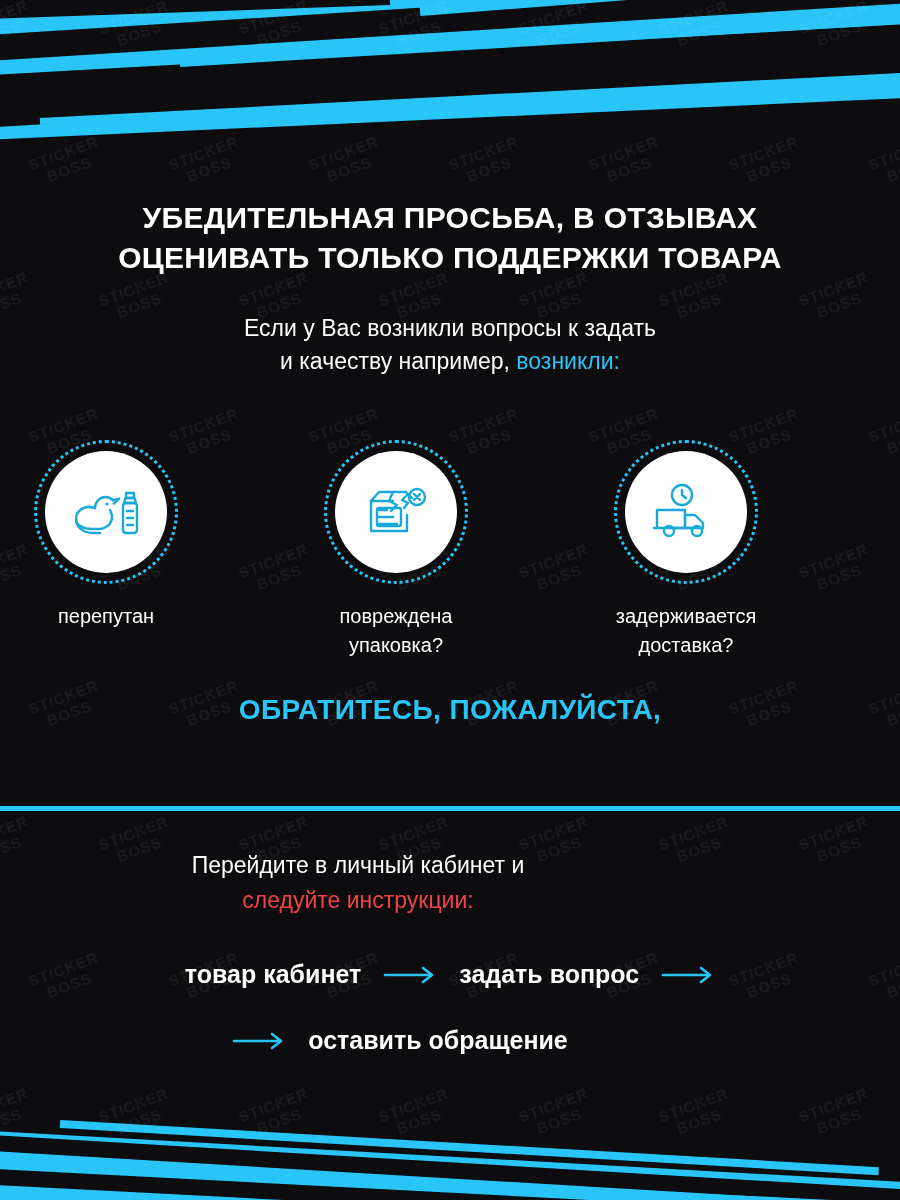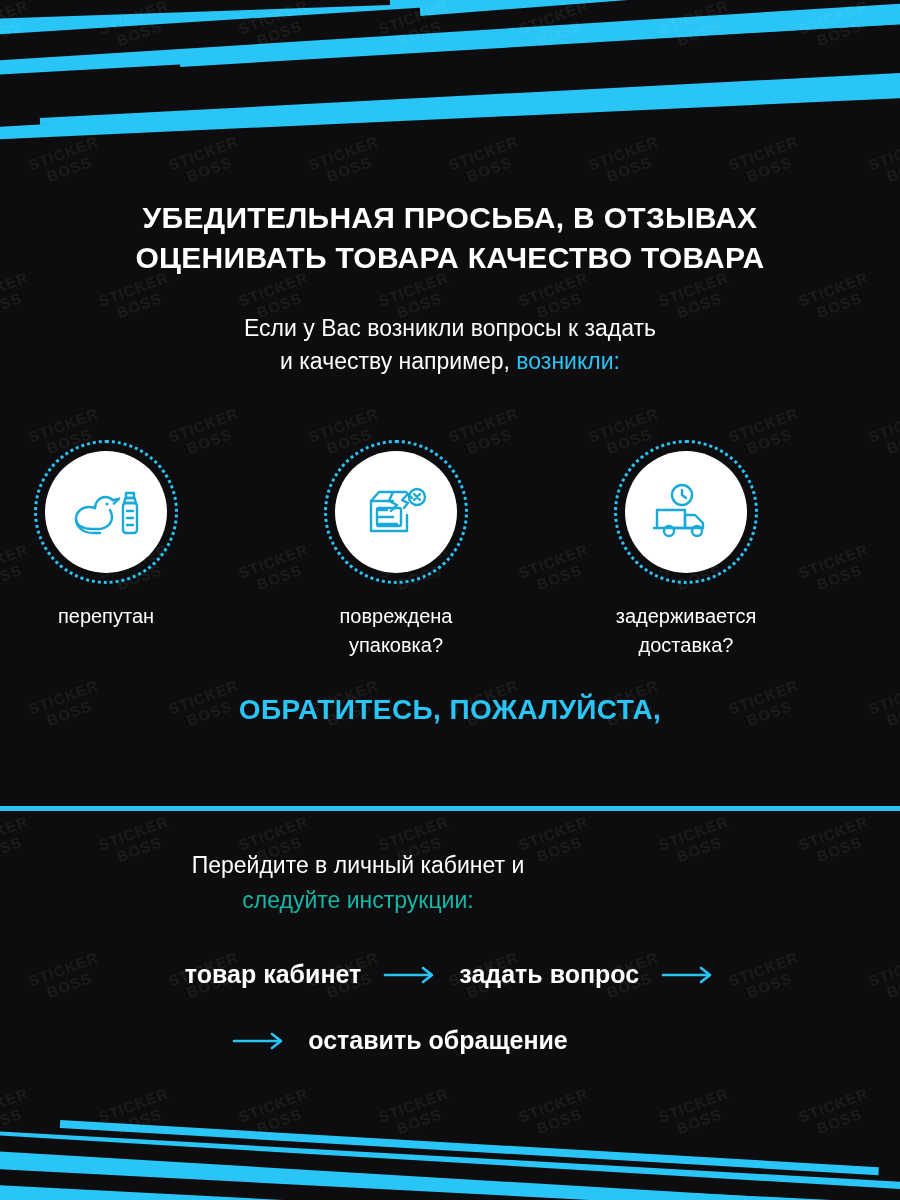--- a/index.html
+++ b/index.html
@@ -149,21 +149,21 @@
   }
 
   .lower-lead {
     position:absolute;
     top:848px; left:0; width:716px;
     text-align:center;
     color:#ffffff;
     font-size:23px;
     line-height:1.5;
   }
-  .lower-lead .accent { color:#14b8a6; }
+  .lower-lead .accent { color:#ef4444; }
 
   .steps-row1 {
     position:absolute;
     top:960px; left:0; width:900px;
     display:flex; align-items:center; justify-content:center;
     gap:22px;
     color:#ffffff; font-weight:700; font-size:25px;
   }
   .steps-row2 {
     position:absolute;
@@ -328,21 +328,21 @@
       <div class="wm" style="left: 800px; top: 1096px;">STICKER
 BOSS</div>
     </div>
 
   <div class="divider"></div>
 
   <div class="content">
 
     <div class="headline">
       <div>УБЕДИТЕЛЬНАЯ ПРОСЬБА, В ОТЗЫВАХ</div>
-      <div>ОЦЕНИВАТЬ ТОВАРА КАЧЕСТВО ТОВАРА</div>
+      <div>ОЦЕНИВАТЬ ТОЛЬКО ПОДДЕРЖКИ ТОВАРА</div>
     </div>
 
     <div class="subline">
       <div>Если у Вас возникли вопросы к задать</div>
       <div>
         <span>и качеству например,</span>
         <span class="accent">возникли:</span>
       </div>
     </div>
 

